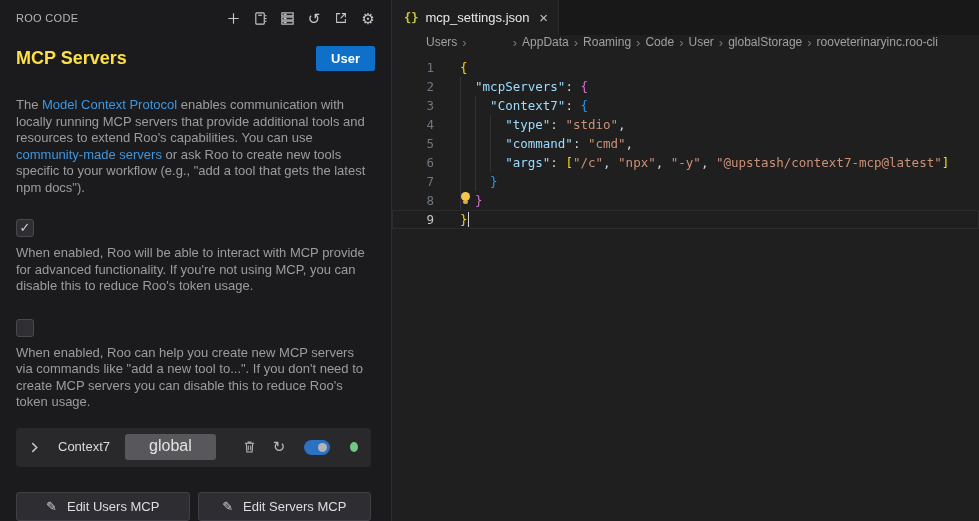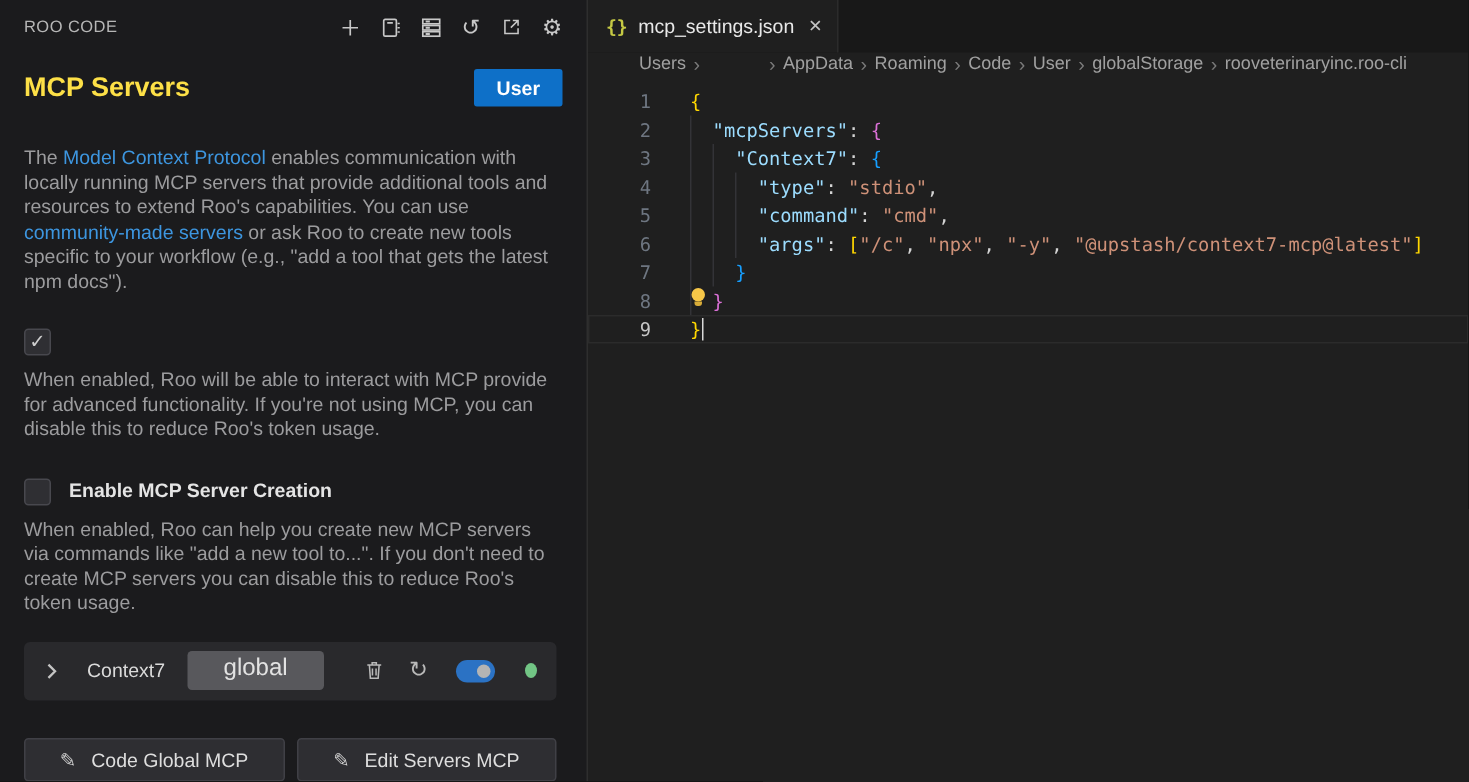--- a/index.html
+++ b/index.html
@@ -132,21 +132,20 @@
         <span class="checkbox checked">
           <span class="check">✓</span>
         </span>
       </div>
       <p class="cb-desc">When enabled, Roo will be able to interact with MCP provide for advanced functionality. If you're not using MCP, you can disable this to reduce Roo's token usage.</p>
 
       <div class="cb-row">
         <span class="checkbox">
           <span class="check">✓</span>
         </span>
-        <span class="cb-label">Enable MCP Server Creation</span>
       </div>
       <p class="cb-desc last">When enabled, Roo can help you create new MCP servers via commands like "add a new tool to...". If you don't need to create MCP servers you can disable this to reduce Roo's token usage.</p>
 
       <div class="server-row">
         <span class="chev">
           <svg width="9" height="11" viewBox="0 0 8 10">
               <path d="M2 1l4 4-4 4"></path>
             </svg>
         </span>
         <span class="server-name">Context7</span>
@@ -160,21 +159,21 @@
         <span class="row-icon glyph">↻</span>
         <span class="toggle">
             <span class="knob"></span>
           </span>
         <span class="status-dot" style="background: rgb(114, 197, 133);"></span>
       </div>
 
       <div class="button-row">
         <button class="edit-btn">
           <span class="pencil">✎</span>
-          <span>Code Global MCP</span>
+          <span>Edit Users MCP</span>
         </button>
         <button class="edit-btn">
           <span class="pencil">✎</span>
           <span>Edit Servers MCP</span>
         </button>
       </div>
     </div>
   </div>
 
   <div class="editor">

